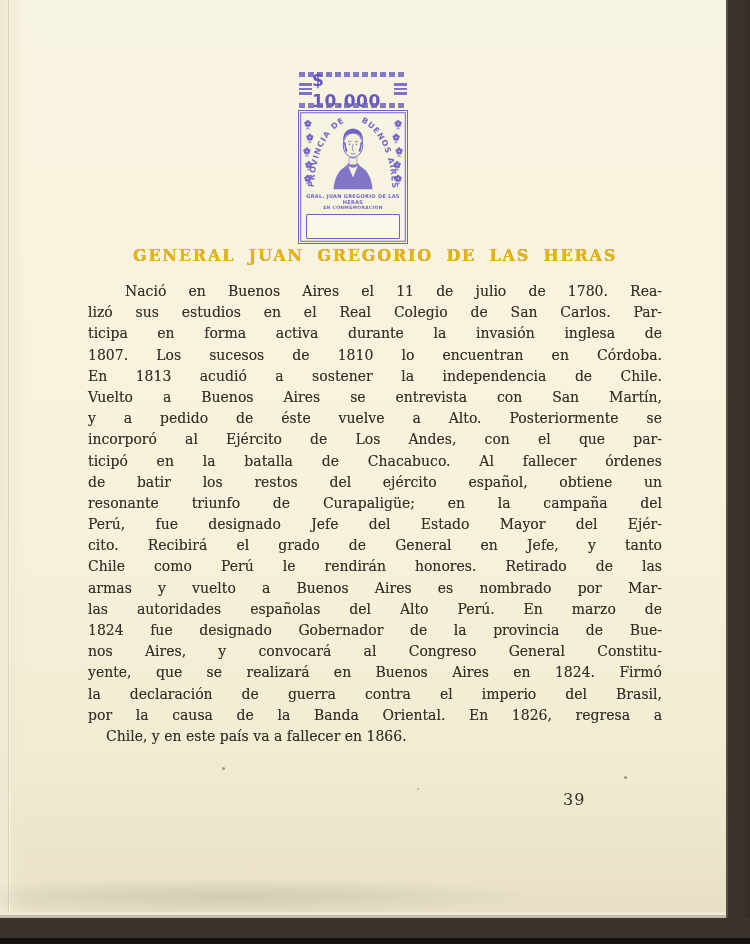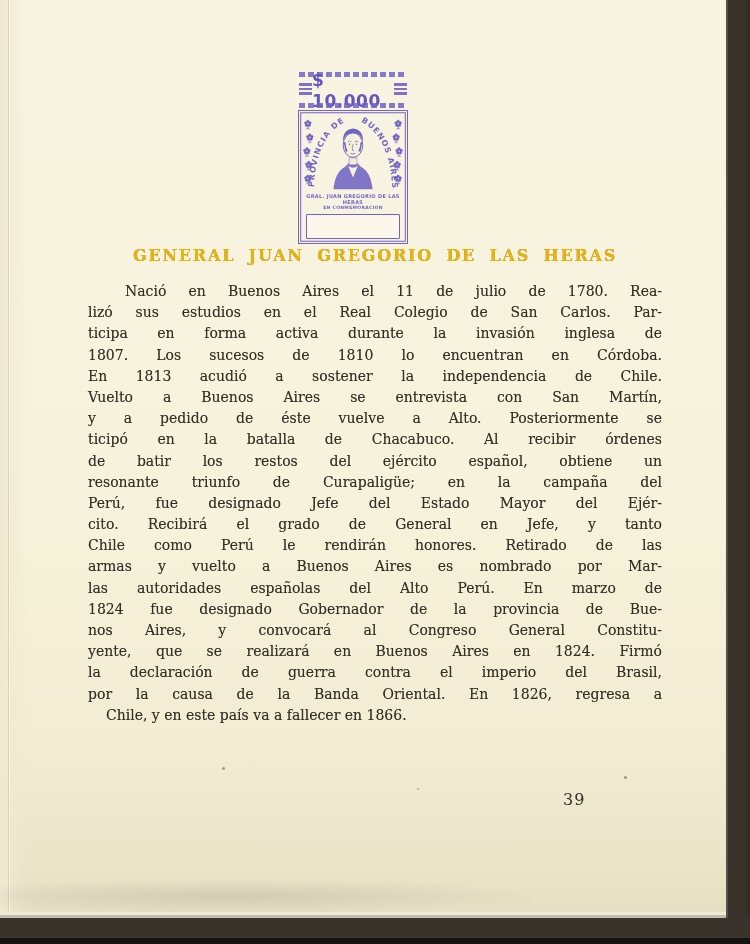--- a/index.html
+++ b/index.html
@@ -177,21 +177,22 @@
 
   <div class="title">GENERAL JUAN GREGORIO DE LAS HERAS</div>
   <div class="body-text">
       <div class="line">Nació en Buenos Aires el 11 de julio de 1780. Rea-</div>
       <div class="line">lizó sus estudios en el Real Colegio de San Carlos. Par-</div>
       <div class="line">ticipa en forma activa durante la invasión inglesa de</div>
       <div class="line">1807. Los sucesos de 1810 lo encuentran en Córdoba.</div>
       <div class="line">En 1813 acudió a sostener la independencia de Chile.</div>
       <div class="line">Vuelto a Buenos Aires se entrevista con San Martín,</div>
       <div class="line">y a pedido de éste vuelve a Alto. Posteriormente se</div>
-      <div class="line">ticipó en la batalla de Chacabuco. Al recibir órdenes</div>
+      <div class="line">incorporó al Ejército de Los Andes, con el que par-</div>
+      <div class="line">ticipó en la batalla de Chacabuco. Al fallecer órdenes</div>
       <div class="line">de batir los restos del ejército español, obtiene un</div>
       <div class="line">resonante triunfo de Curapaligüe; en la campaña del</div>
       <div class="line">Perú, fue designado Jefe del Estado Mayor del Ejér-</div>
       <div class="line">cito. Recibirá el grado de General en Jefe, y tanto</div>
       <div class="line">Chile como Perú le rendirán honores. Retirado de las</div>
       <div class="line">armas y vuelto a Buenos Aires es nombrado por Mar-</div>
       <div class="line">las autoridades españolas del Alto Perú. En marzo de</div>
       <div class="line">1824 fue designado Gobernador de la provincia de Bue-</div>
       <div class="line">nos Aires, y convocará al Congreso General Constitu-</div>
       <div class="line">yente, que se realizará en Buenos Aires en 1824. Firmó</div>

